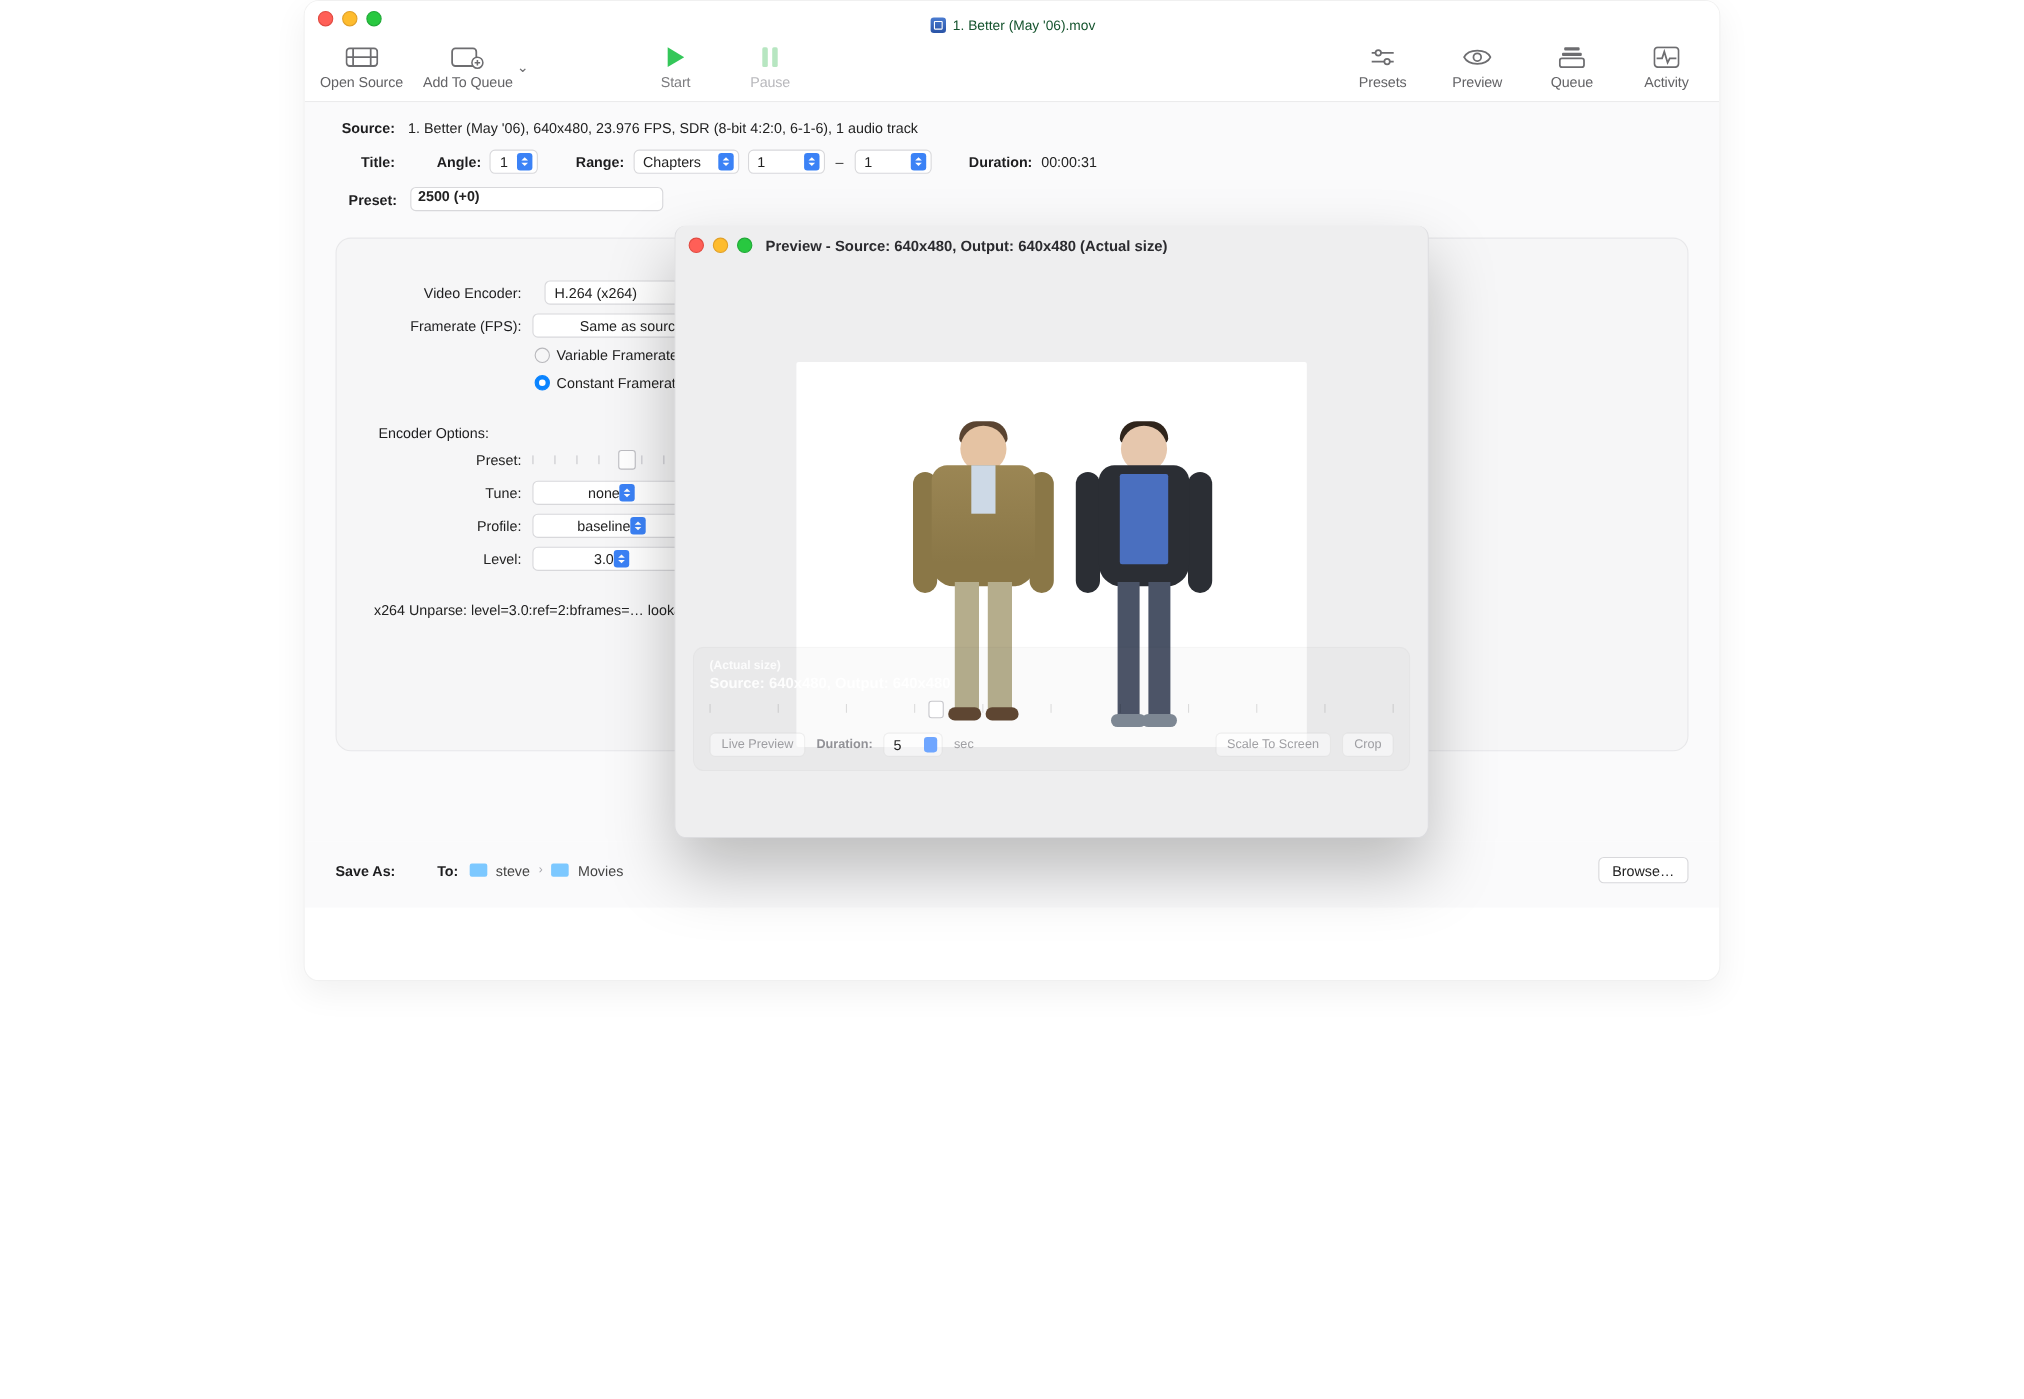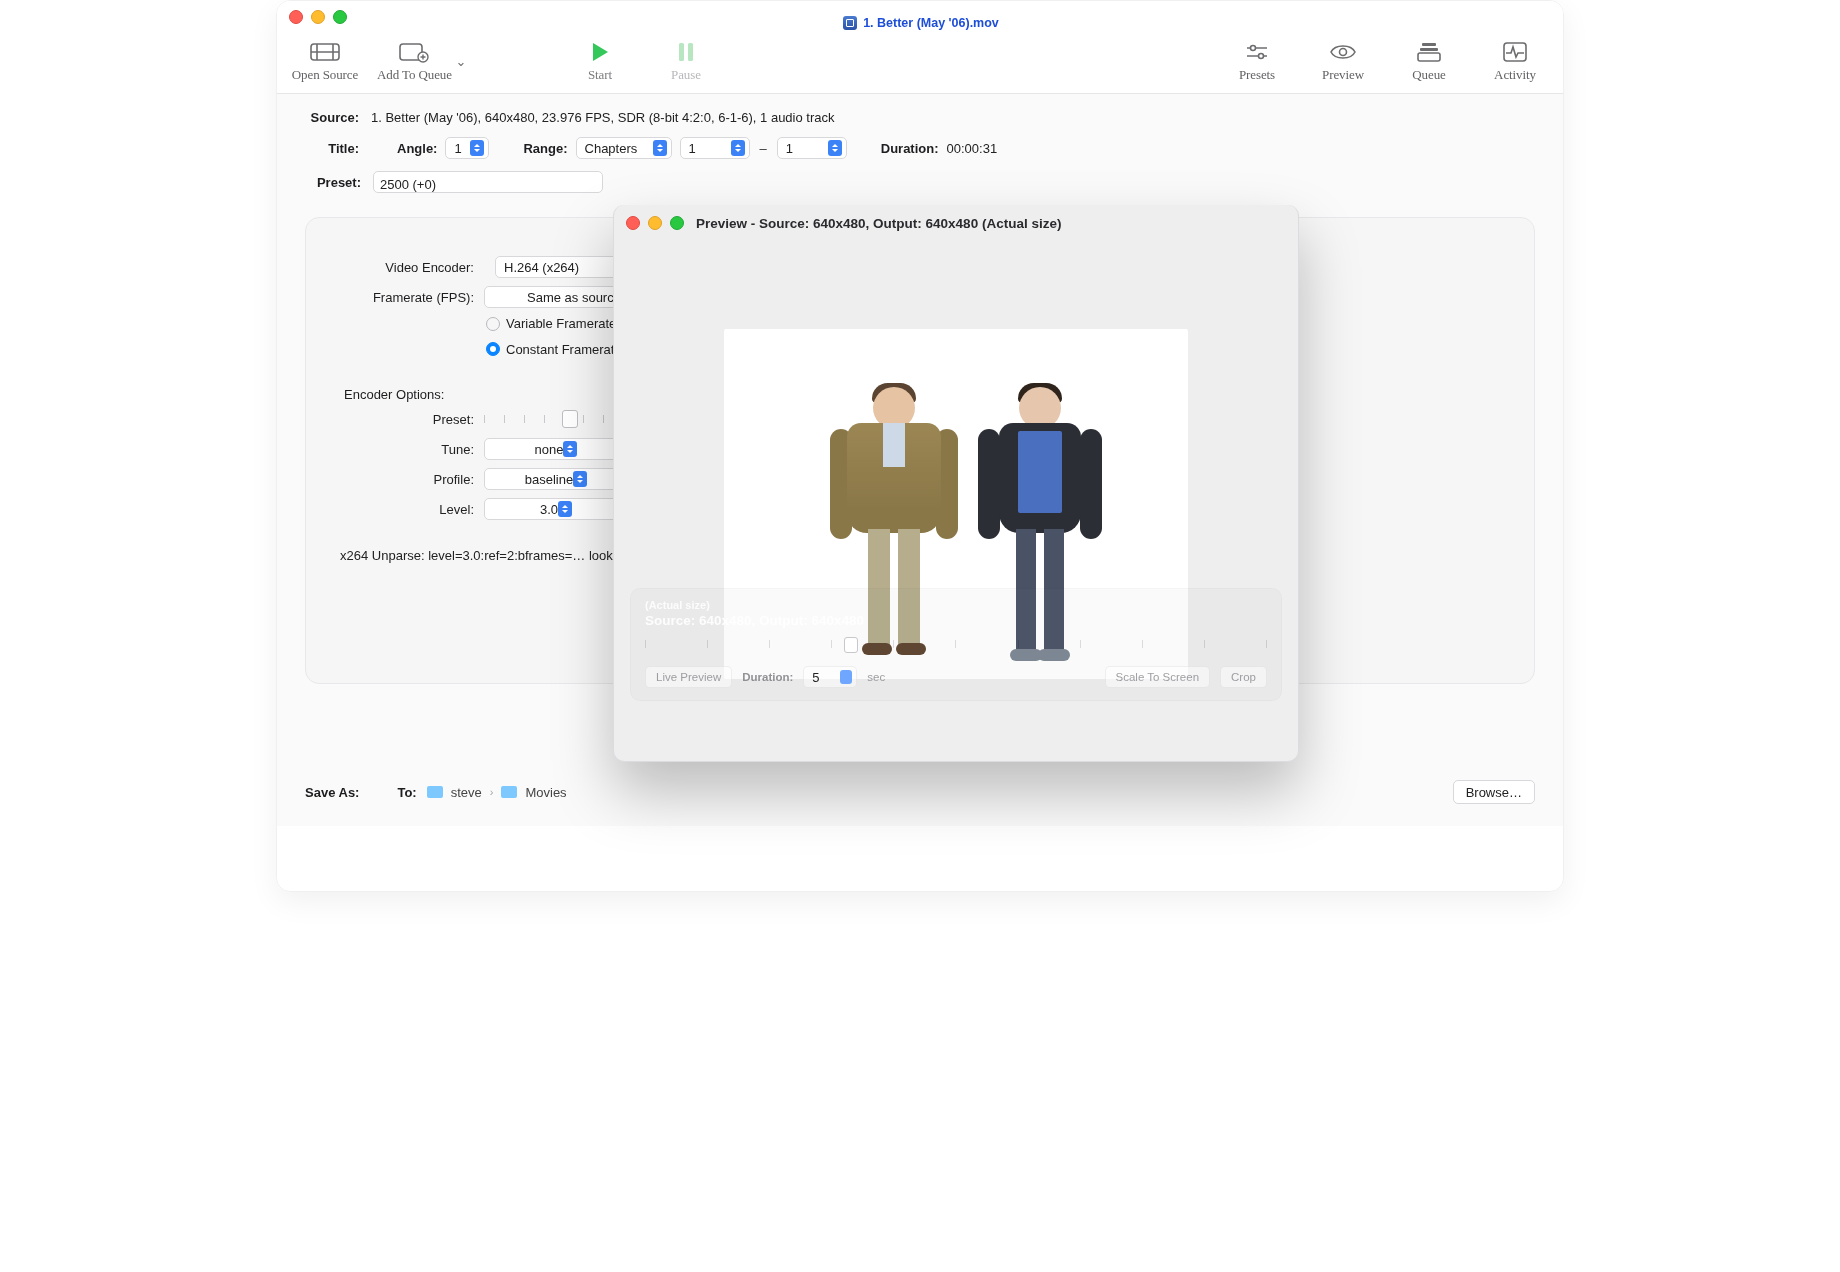--- a/index.html
+++ b/index.html
@@ -4,40 +4,40 @@
 <style>
   html,body{margin:0;padding:0;font-family:-apple-system,"Helvetica Neue",Arial,sans-serif;font-size:13px;color:#222;}
   body{background:#fff;width:1288px;height:892px;margin:auto;box-sizing:border-box;border:1px solid rgba(0,0,0,0.06);border-radius:14px;overflow:hidden;box-shadow:0 10px 30px rgba(0,0,0,0.06);}
   
   .titlebar{display:flex;align-items:center;height:32px;padding:0 12px;background:#fff;}
   .traffic{display:flex;gap:8px;}
   .traffic span{width:12px;height:12px;border-radius:50%;display:inline-block;}
   .dot-red{background:#ff5f57;border:0.5px solid #e14a41;}
   .dot-yellow{background:#febc2e;border:0.5px solid #e1a028;}
   .dot-green{background:#28c840;border:0.5px solid #20a937;}
-  .title-center{flex:1;text-align:center;font-weight:700;font-size:12.5px;color:#1d4ed8;display:flex;align-items:center;justify-content:center;gap:6px;margin-top:12px;}
+  .title-center{flex:1;text-align:center;font-weight:400;font-size:12.5px;color:#14532d;display:flex;align-items:center;justify-content:center;gap:6px;margin-top:12px;}
   .title-icon{width:14px;height:14px;background:linear-gradient(#4a7bd0,#2953a6);border-radius:3px;display:inline-block;position:relative;}
   .title-icon::after{content:"";position:absolute;inset:3px;border:1.2px solid #fff;border-radius:1px;}
   
   .toolbar{display:flex;align-items:flex-start;padding:6px 14px 10px;border-bottom:1px solid #e6e6e8;background:#fff;gap:18px;}
-  .tb-btn{display:flex;flex-direction:column;align-items:center;gap:2px;min-width:68px;font-family:Liberation Serif, serif;}
+  .tb-btn{display:flex;flex-direction:column;align-items:center;gap:2px;min-width:68px;}
   .tb-btn .ic{height:26px;display:flex;align-items:center;justify-content:center;}
   .tb-label{font-size:13px;color:#636366;letter-spacing:-0.1px;}
   .tb-btn.play .tb-label,.tb-btn.pause .tb-label{color:#7d7d80;}
   .tb-btn.disabled .tb-label{color:#b8b8bc;}
   .spacer{flex:1;}
   .queue-combo{display:flex;align-items:center;gap:-2px;}
   .queue-combo .chev{width:18px;text-align:center;color:#6d6d70;font-size:13px;}
   
   .content{padding:10px 28px 0;background:#fafafb;min-height:672px;box-sizing:border-box;}
   .row{display:flex;align-items:center;gap:8px;padding:6px 0;font-size:13px;}
   .lbl{font-weight:700;color:#1d1d1f;min-width:54px;text-align:right;margin-right:4px;}
   .lbl-wide{min-width:56px;}
   .lbl-sm{font-weight:700;color:#1d1d1f;}
-  .field{display:flex;align-items:flex-end;background:#fff;border:1px solid #d8d8db;border-radius:5px;height:22px;box-sizing:border-box;padding:0 6px;}
+  .field{display:flex;align-items:flex-start;background:#fff;border:1px solid #d8d8db;border-radius:5px;height:22px;box-sizing:border-box;padding:0 6px;font-weight:bold;}
   .popup{background:#fff;border:1px solid #d8d8db;border-radius:5px;height:22px;display:flex;align-items:center;box-sizing:border-box;padding:0 4px 0 8px;min-width:44px;justify-content:space-between;}
   .popup .updown{width:14px;height:16px;background:#3b82f6;border-radius:3px;display:flex;flex-direction:column;align-items:center;justify-content:center;line-height:0;}
   .popup .updown::before,.popup .updown::after{content:"";width:0;height:0;border-left:3px solid transparent;border-right:3px solid transparent;}
   .popup .updown::before{border-bottom:3px solid #fff;margin-bottom:1px;}
   .popup .updown::after{border-top:3px solid #fff;margin-top:1px;}
   .dash{padding:0 2px;color:#333;}
   .preset-input{width:230px;}
   .title-input{width:478px;}
   
   .card{margin-top:18px;background:#f6f6f7;border:1px solid #e8e8ea;border-radius:14px;padding:38px 34px 120px;position:relative;}

